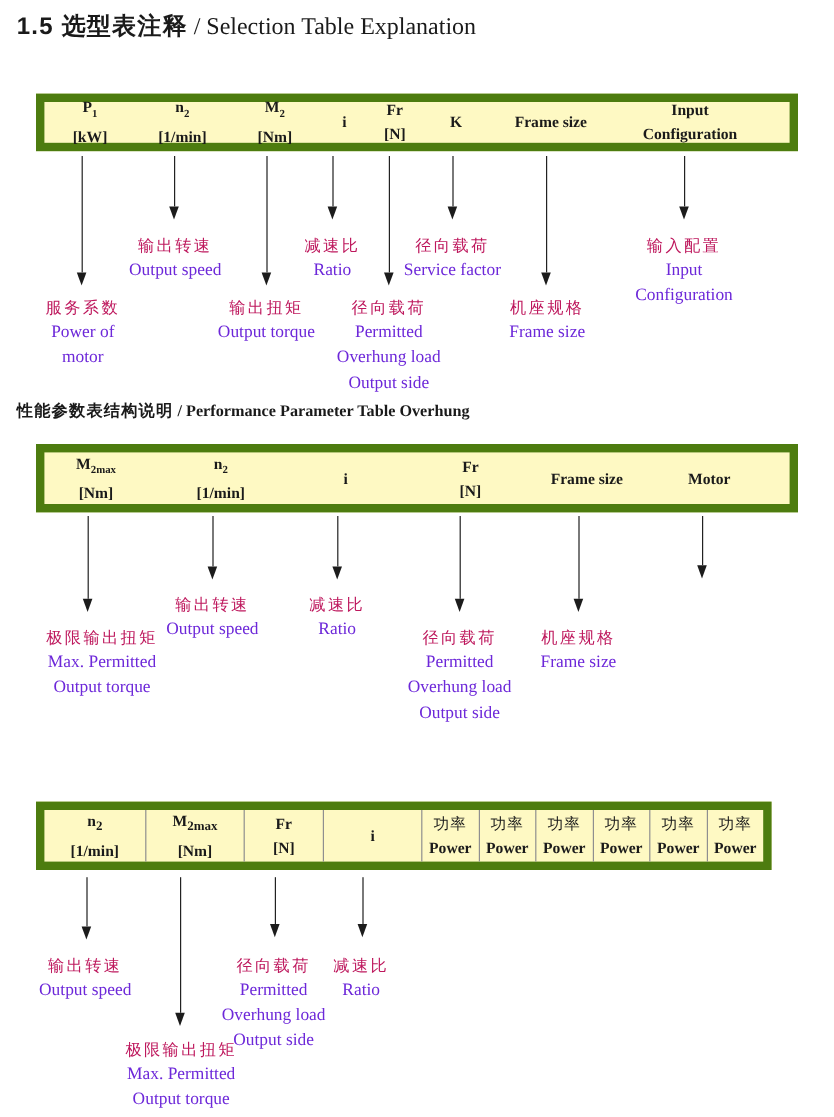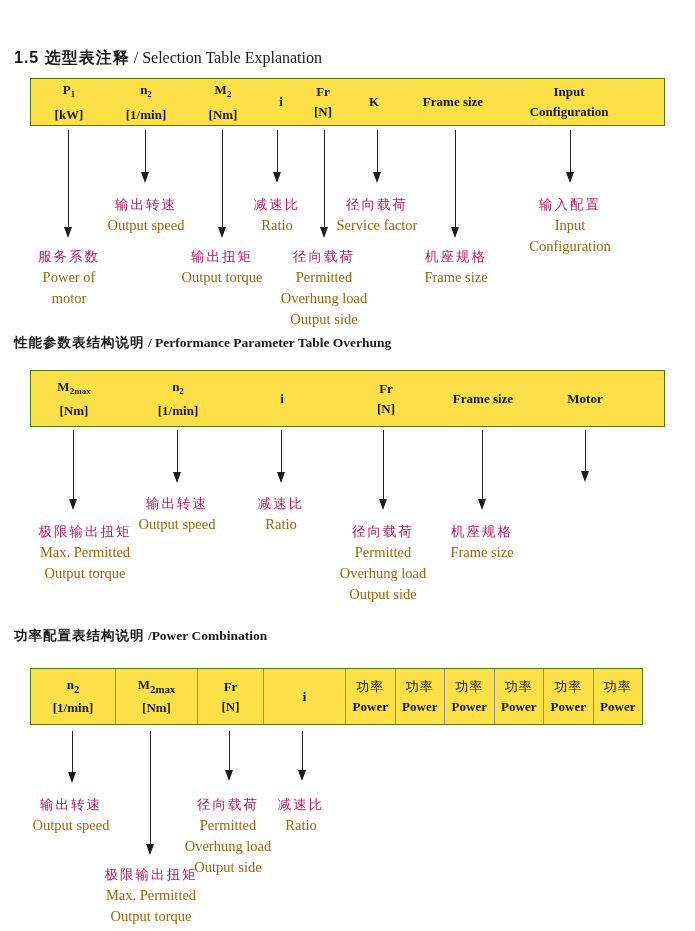--- a/index.html
+++ b/index.html
@@ -1,46 +1,46 @@
 <!DOCTYPE html>
 <html><head>
 <meta charset="utf-8">
 <style>
   html,body{margin:0;padding:0;background:#fff;}
   .page{position:relative;width:695px;height:931px;background:#ffffff;overflow:hidden;
         font-family:"Liberation Serif",serif;color:#1a1a1a;}
   
-  .doc-title{position:absolute;left:14px;top:8px;font-size:16px;white-space:nowrap;margin-top:40px;}
+  .doc-title{position:absolute;left:14px;top:8px;font-size:20px;white-space:nowrap;}
   .doc-title .zh{font-family:"Liberation Sans",sans-serif;font-weight:bold;letter-spacing:1px;}
   .doc-title .en{font-family:"Liberation Serif",serif;font-weight:normal;}
   .sec-heading{position:absolute;left:14px;font-size:13.5px;font-weight:bold;white-space:nowrap;}
   .sec-heading .zh{font-family:"Liberation Sans",sans-serif;letter-spacing:1px;}
   .sec-heading .en{font-family:"Liberation Serif",serif;}
   
-  .tbox{position:absolute;background:#fde047;border:1px solid #4d7c0f;box-sizing:border-box;}
+  .tbox{position:absolute;background:#fef9c3;border:7px solid #4d7c0f;box-sizing:border-box;}
   .tcol{position:absolute;top:50%;transform:translate(-50%,-50%);text-align:center;
         font-weight:bold;font-size:13px;line-height:20px;white-space:nowrap;}
   .tcol sub{font-size:9px;}
   
   .t3row{display:flex;height:100%;}
   .t3cell{box-sizing:border-box;border-right:1px solid #8f8f8f;display:flex;flex-direction:column;
           justify-content:center;align-items:center;text-align:center;font-weight:bold;
           font-size:13px;line-height:20px;}
   .t3cell:last-child{border-right:none;}
   .t3cell .zh1{font-family:Liberation Serif, serif;font-weight:500;letter-spacing:1px;}
   
   .arrow{position:absolute;width:0;border-left:1.3px solid #222;}
   .arrow::after{content:"";position:absolute;left:-5.1px;bottom:-11px;width:0;height:0;
         border-left:4.5px solid transparent;border-right:4.5px solid transparent;
         border-top:11px solid #1c1c1c;}
   
   .callout{position:absolute;transform:translateX(-50%);text-align:center;white-space:nowrap;}
   .callout .zh{font-family:"Liberation Sans",sans-serif;font-size:13.5px;letter-spacing:2px;
         line-height:20px;color:#be185d;}
-  .callout .en{font-family:"Liberation Serif",serif;font-size:14.5px;line-height:21px;color:#a16207;}
+  .callout .en{font-family:"Liberation Serif",serif;font-size:14.5px;line-height:21px;color:#6d28d9;}
 </style>
 </head>
 <body>
 
 <div class="page">
 
   <div class="doc-title">
     <span class="zh">1.5 选型表注释</span><span class="en"> /  Selection Table Explanation</span>
   </div>
 
@@ -175,23 +175,20 @@
     <div class="zh">径向载荷</div>
       <div class="en">Permitted</div>
       <div class="en">Overhung load</div>
       <div class="en">Output side</div>
   </div>
   <div class="callout" style="left:482px;top:522px">
     <div class="zh">机座规格</div>
       <div class="en">Frame size</div>
   </div>
 
-  <div class="sec-heading" style="top:627px">
-    <span class="zh">功率配置表结构说明</span><span class="en"> /Power Combination</span>
-  </div>
 
   <div class="tbox" style="left:30px;top:668px;width:613px;height:57px">
     <div class="t3row">
       <div class="t3cell" style="width:85px">
           <div><span>n</span><sub>2</sub></div>
           <div>[1/min]</div>
         </div>
       <div class="t3cell" style="width:82px">
           <div><span>M</span><sub>2max</sub></div>
           <div>[Nm]</div>

